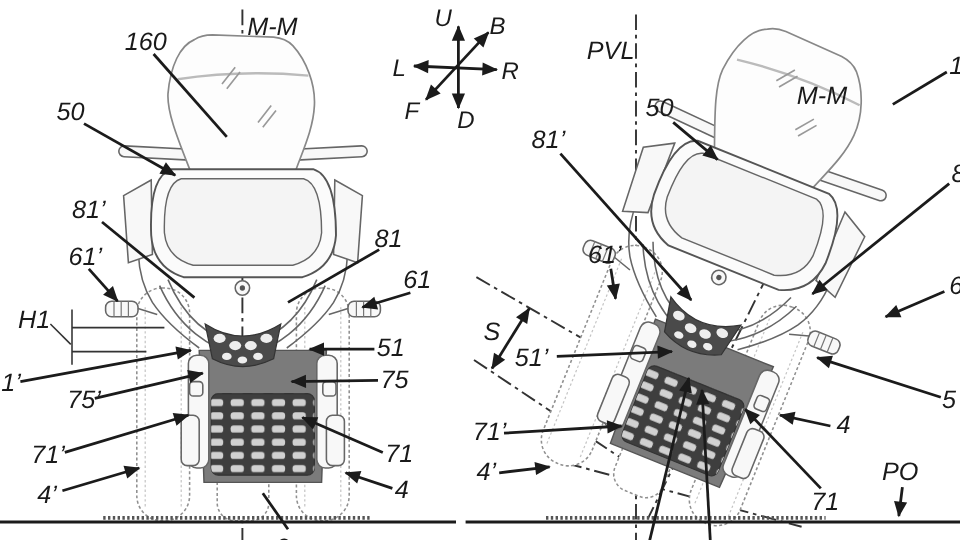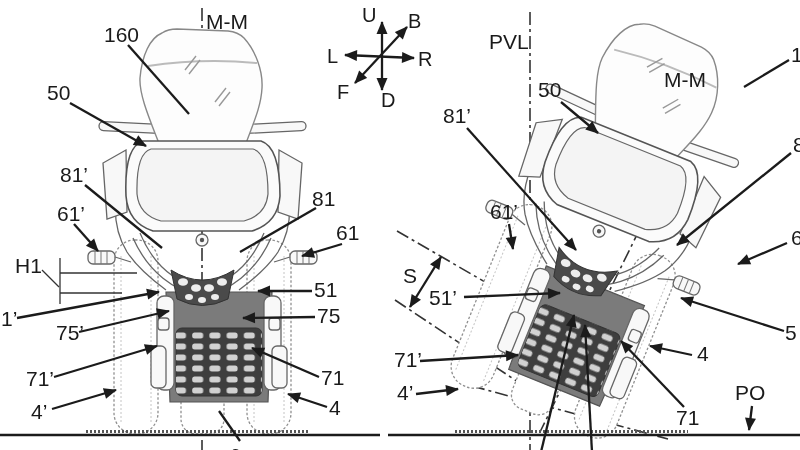--- a/index.html
+++ b/index.html
@@ -1,16 +1,16 @@
 <!DOCTYPE html>
 <html><head>
 <meta charset="utf-8">
 <style>
   html,body { margin:0; padding:0; background:#fff; }
-  .stage { position:relative; width:800px; height:450px; background:#ffffff; overflow:hidden; }
+  .stage { position:relative; width:800px; height:450px; background:#ffffff; overflow:hidden;font-style:italic; }
   svg { display:block; }
   .lbl { font-family:"Liberation Sans", sans-serif; font-size:21px; fill:#1a1a1a; }
   .lbl-sm { font-family:"Liberation Sans", sans-serif; font-size:20px; fill:#1a1a1a; }
   .leader { stroke:#1b1b1b; stroke-width:2.3; fill:none; }
   .thin { stroke:#333; stroke-width:1.3; fill:none; }
   .axis { stroke:#333; stroke-width:1.6; stroke-dasharray:13 4 3 4; fill:none; }
   .ground { stroke:#1b1b1b; stroke-width:2.6; }
   .gstrip { stroke:#555; stroke-width:3.2; stroke-dasharray:2 2; }
   .wheel { fill:#ffffff; stroke:#909090; stroke-width:1.3; stroke-dasharray:2.5 2; }
   .tread { stroke:#c4c4c4; stroke-width:1; stroke-dasharray:2 2; fill:none; }

